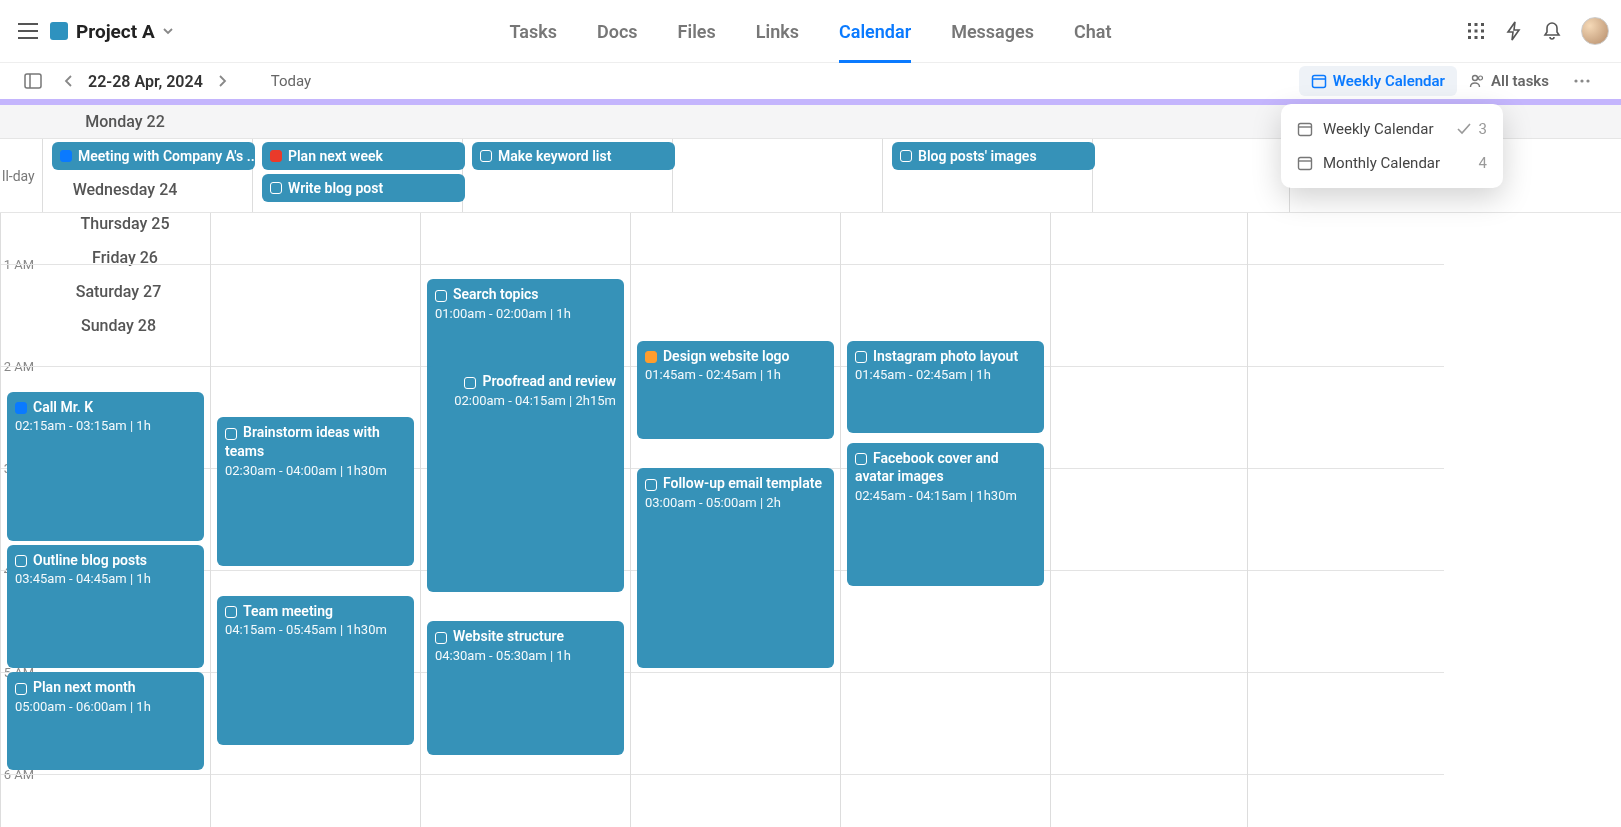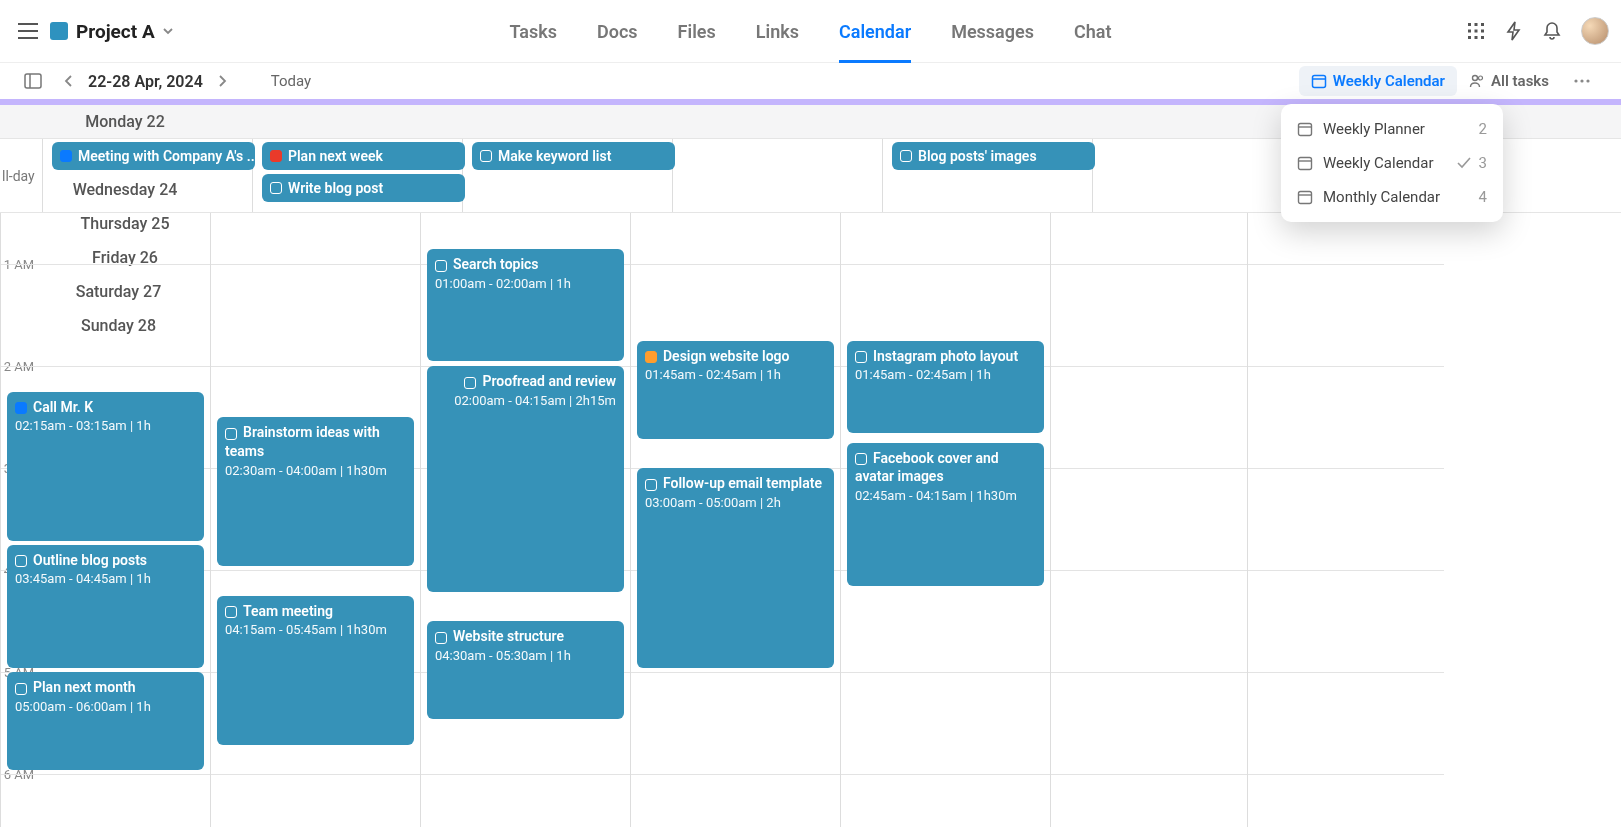--- a/index.html
+++ b/index.html
@@ -262,29 +262,29 @@
             <div class="time">04:15am - 05:45am | 1h30m</div>
           </div>
         </div>
         <div class="grid-col">
           <div class="hour-line main" style="top: 51px;"></div>
           <div class="hour-line main" style="top: 153px;"></div>
           <div class="hour-line main" style="top: 255px;"></div>
           <div class="hour-line main" style="top: 357px;"></div>
           <div class="hour-line main" style="top: 459px;"></div>
           <div class="hour-line main" style="top: 561px;"></div>
-          <div class="event" style="top: 36px; height: 112px;">
+          <div class="event" style="top: 66px; height: 112px;">
             <div><span class="chk "></span><span class="title">Search topics</span></div>
             <div class="time">01:00am - 02:00am | 1h</div>
           </div>
           <div class="event" style="top: 153px; height: 225.5px; text-align: right;">
             <div><span class="chk "></span><span class="title">Proofread and review</span></div>
             <div class="time">02:00am - 04:15am | 2h15m</div>
           </div>
-          <div class="event" style="top: 408px; height: 98px;">
+          <div class="event" style="top: 408px; height: 134px;">
             <div><span class="chk "></span><span class="title">Website structure</span></div>
             <div class="time">04:30am - 05:30am | 1h</div>
           </div>
         </div>
         <div class="grid-col">
           <div class="hour-line main" style="top: 51px;"></div>
           <div class="hour-line main" style="top: 153px;"></div>
           <div class="hour-line main" style="top: 255px;"></div>
           <div class="hour-line main" style="top: 357px;"></div>
           <div class="hour-line main" style="top: 459px;"></div>
@@ -328,29 +328,20 @@
           <div class="hour-line main" style="top: 255px;"></div>
           <div class="hour-line main" style="top: 357px;"></div>
           <div class="hour-line main" style="top: 459px;"></div>
           <div class="hour-line main" style="top: 561px;"></div>
         </div>
       </div>
   </div>
 </div>
 
 <div class="dropdown">
-  <div class="dd-row">
-    <svg width="16" height="16" viewBox="0 0 16 16">
-        <rect x="1.5" y="2.5" width="13" height="12" rx="2" fill="none" stroke="#777" stroke-width="1.4"></rect>
-        <line x1="1.5" y1="6" x2="14.5" y2="6" stroke="#777" stroke-width="1.4"></line>
-      </svg>
-    <span>Weekly Planner</span>
-    <span class="dd-spacer"></span>
-    <span class="dd-num">2</span>
-  </div>
   <div class="dd-row">
     <svg width="16" height="16" viewBox="0 0 16 16">
         <rect x="1.5" y="2.5" width="13" height="12" rx="2" fill="none" stroke="#777" stroke-width="1.4"></rect>
         <line x1="1.5" y1="6" x2="14.5" y2="6" stroke="#777" stroke-width="1.4"></line>
       </svg>
     <span>Weekly Calendar</span>
     <span class="dd-spacer"></span>
     <span class="dd-check">
         <svg width="14" height="12" viewBox="0 0 14 12">
           <path d="M1 6l4 4 8-9" fill="none" stroke="#999" stroke-width="1.6"></path>

